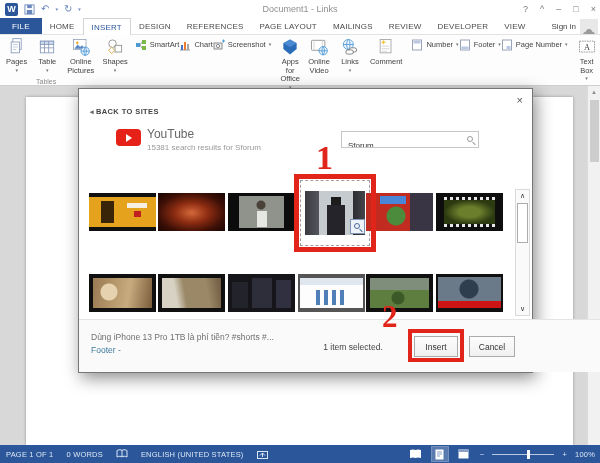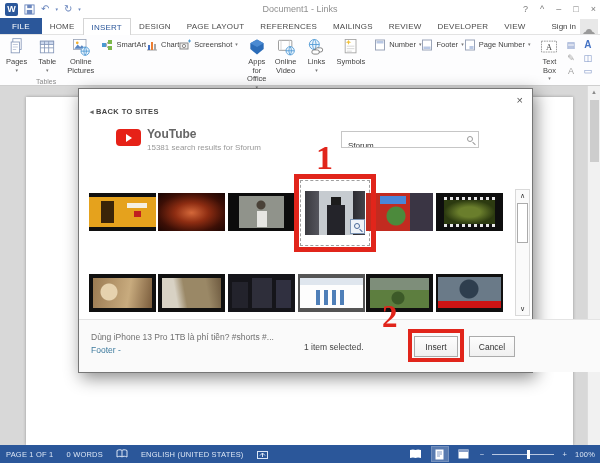--- a/index.html
+++ b/index.html
@@ -64,21 +64,21 @@
   .dialog{position:absolute;left:78px;top:88px;width:455px;height:285px;background:#fff;
           border:1px solid #767676;box-shadow:3px 5px 16px rgba(0,0,0,.45);}
   .dlg-close{position:absolute;right:9px;top:5px;font-size:11px;color:#555;}
   .backlink{position:absolute;left:11px;top:18px;font-size:7.5px;font-weight:bold;color:#444;
             letter-spacing:.4px;}
   .backlink .arrow{font-size:7px;color:#666;margin-right:2px;}
   .ytlogo{position:absolute;left:37px;top:40px;width:25px;height:17px;background:#e62117;
           border-radius:4px;display:flex;align-items:center;justify-content:center;}
   .ytlogo .tri{width:0;height:0;border-left:6px solid #fff;border-top:4px solid transparent;
                border-bottom:4px solid transparent;margin-left:1px;}
-  .provider{position:absolute;left:68px;top:38px;font-size:12px;color:#666;font-weight:bold;}
+  .provider{position:absolute;left:68px;top:38px;font-size:12px;color:#666;}
   .results{position:absolute;left:68px;top:54px;font-size:8px;color:#999;}
   .searchbox{position:absolute;left:262px;top:42px;width:138px;height:17px;border:1px solid #c6c6c6;
              font-size:8px;color:#333;padding:12px 16px 0 6px;font-family:"Liberation Sans",sans-serif;}
   .mag{position:absolute;width:6px;height:6px;border:1px solid #9a9a9a;border-radius:50%;}
   .mag::after{content:"";position:absolute;width:4px;height:1px;background:#9a9a9a;
               transform:rotate(45deg);left:4px;top:6px;}
   .search-mag{left:388px;top:47px;}
 
   .thumb{position:absolute;width:67px;height:38px;background:#222;}
   .r1{top:104px;} .r2{top:185px;}
@@ -104,21 +104,21 @@
   .dscroll .sarr{position:absolute;left:0;width:13px;height:12px;text-align:center;font-size:7px;
                  color:#333;line-height:12px;}
   .dscroll .up{top:0;} .dscroll .down{bottom:0;}
   .dscroll .sthumb{position:absolute;left:1px;top:13px;width:11px;height:40px;background:#fff;
                    border:1px solid #ababab;}
 
   .dlg-footer{position:absolute;left:0;top:230px;width:538px;height:53px;background:#fafafa;
               border-top:1px solid #e4e4e4;}
   .caption{position:absolute;left:12px;top:12px;font-size:8.5px;color:#707070;}
   .channel{position:absolute;left:12px;top:25px;font-size:8.5px;color:#3e7b9e;}
-  .selstatus{position:absolute;left:225px;top:22px;width:98px;text-align:left;font-size:8.5px;color:#444;}
+  .selstatus{position:absolute;left:225px;top:22px;width:98px;text-align:center;font-size:8.5px;color:#444;}
   .btn{position:absolute;top:16px;height:21px;border:1px solid #ababab;
        background:linear-gradient(#fdfdfd,#f0f0f0);font-size:8.5px;color:#333;
        display:flex;align-items:center;justify-content:center;}
   .btn.insert{left:335px;width:44px;}
   .btn.cancel{left:390px;width:46px;}
 
   
   .statusbar{position:absolute;left:0;top:445px;width:600px;height:18px;background:#2b579a;
              display:flex;align-items:center;color:#dce6f5;font-size:7.5px;letter-spacing:.2px;}
   .sleft{display:flex;align-items:center;gap:13px;padding-left:6px;}
@@ -154,22 +154,22 @@
       <span>□</span>
       <span>×</span>
     </div>
   </div>
 
   <div class="tabrow">
     <span class="tab file">FILE</span>
     <span class="tab">HOME</span>
     <span class="tab active">INSERT</span>
     <span class="tab">DESIGN</span>
+    <span class="tab">REFERENCES</span>
     <span class="tab">PAGE LAYOUT</span>
-    <span class="tab">REFERENCES</span>
     <span class="tab">MAILINGS</span>
     <span class="tab">REVIEW</span>
     <span class="tab">DEVELOPER</span>
     <span class="tab">VIEW</span>
     <span class="signin">Sign in</span>
     <span class="avatar">
         <span class="head"></span>
         <span class="body"></span>
       </span>
   </div>
@@ -199,20 +199,29 @@
       <div class="rbtn">
         <svg width="20" height="20" viewBox="0 0 24 24">
             <rect x="3" y="3" width="15" height="12" fill="#fff" stroke="#9aa4b8"></rect>
             <circle cx="7.5" cy="7" r="1.6" fill="#f2b02e"></circle>
             <path d="M4 14l4-5 3 3 2-2 4 4z" fill="#5b87c2"></path>
             <circle cx="17" cy="17" r="5" fill="#eaf4fd" stroke="#4a96d2"></circle>
             <path d="M12 17h10M17 12c2 2.5 2 7.5 0 10c-2-2.5-2-7.5 0-10z" stroke="#4a96d2" fill="none"></path>
           </svg>
         <span>Online Pictures</span>
       </div>
+      <div class="rbtn">
+        <svg width="20" height="20" viewBox="0 0 24 24">
+            <circle cx="9" cy="8" r="4.5" fill="#fff" stroke="#8a8a8a"></circle>
+            <rect x="12" y="10" width="8" height="8" fill="#fff" stroke="#8a8a8a"></rect>
+            <path d="M8 12l3.5 4-3.5 4-3.5-4z" fill="#fff" stroke="#d2a53c"></path>
+          </svg>
+        <span>Shapes</span>
+          <span class="caret">▾</span>
+      </div>
       <div class="rstack">
         <div class="rsm">
           <svg width="12" height="12" viewBox="0 0 12 12">
               <rect x="1" y="4" width="4" height="4" fill="#4a9ad2"></rect>
               <rect x="7" y="1" width="4" height="4" fill="#7cb84a"></rect>
               <rect x="7" y="7" width="4" height="4" fill="#7cb84a"></rect>
               <path d="M5 6l2-3M5 6l2 3" stroke="#999" fill="none"></path>
             </svg>
           <span>SmartArt</span>
         </div>
@@ -264,21 +273,21 @@
         <span>Links</span>
           <span class="caret">▾</span>
       </div>
       <div class="rsep"></div>
       <div class="rbtn">
         <svg width="20" height="20" viewBox="0 0 24 24">
             <rect x="5" y="3" width="13" height="16" fill="#fff" stroke="#a0a0a0"></rect>
             <path d="M7 11h9M7 14h9M7 17h6" stroke="#cfcfcf"></path>
             <path d="M9 3.5l1.1 2 2.3.7-2.3.8L9 9.2 7.9 7 5.6 6.2l2.3-.7z" fill="#f2c239"></path>
           </svg>
-        <span>Symbols</span>
+        <span>Comment</span>
       </div>
       <div class="rsep"></div>
       <div class="rstack">
         <div class="rsm">
           <svg width="12" height="12" viewBox="0 0 12 12">
               <rect x="1.5" y="1" width="9" height="10" fill="#fff" stroke="#9aa4b8"></rect>
               <rect x="2.5" y="2" width="7" height="2.5" fill="#b9c8e4"></rect>
             </svg>
           <span>Number</span>
             <span class="caret">▾</span>

